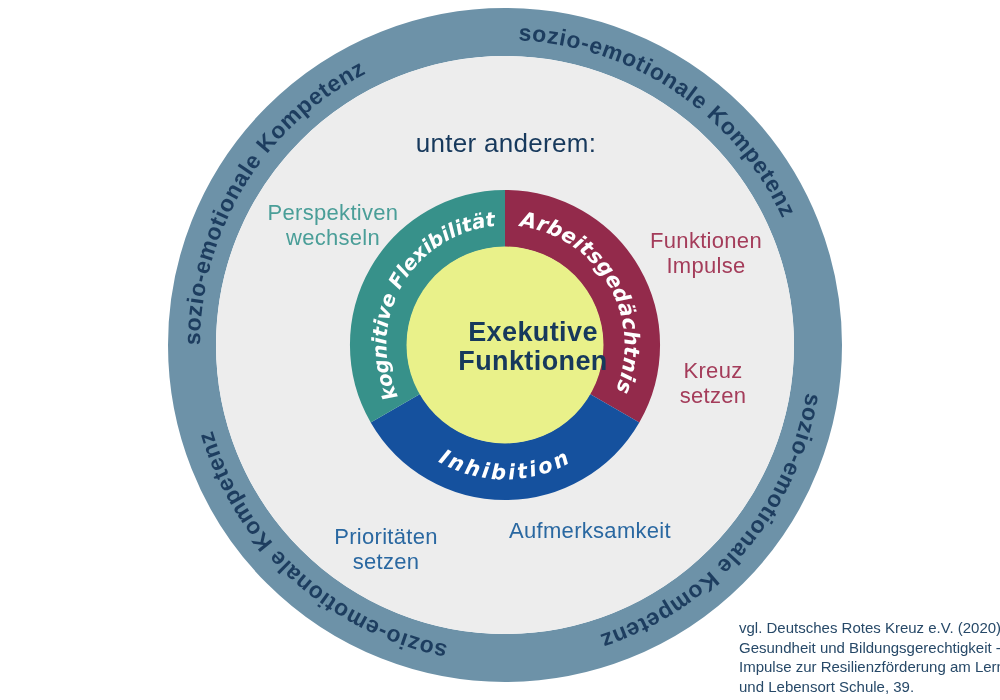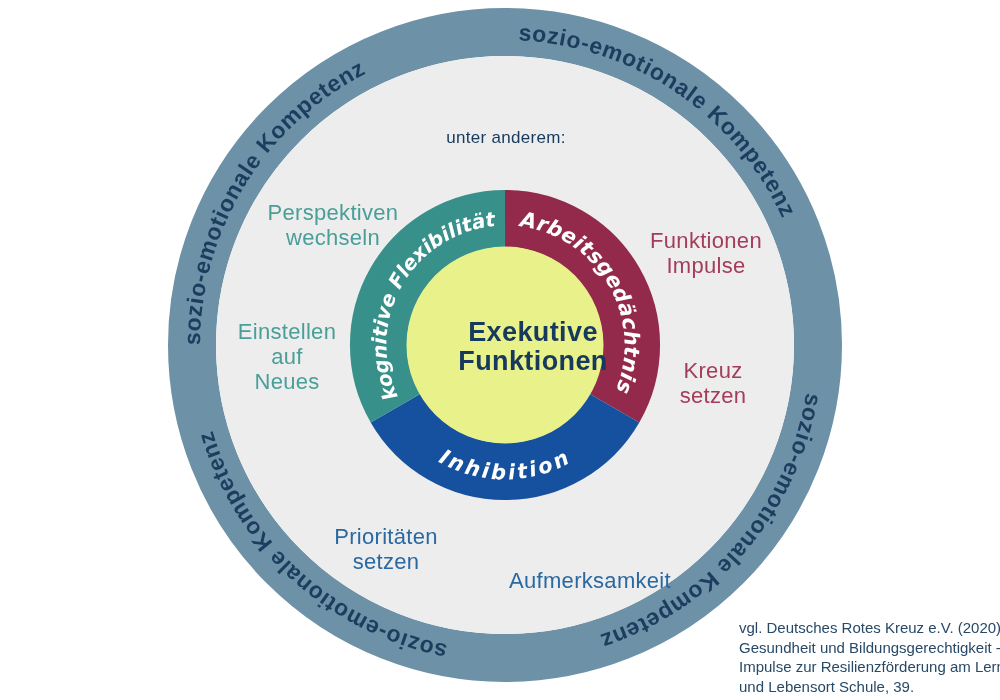--- a/index.html
+++ b/index.html
@@ -23,21 +23,21 @@
   .arc-label.arbeit{font-size:21px;letter-spacing:1px;}
   .arc-label.inhib{font-size:21px;letter-spacing:2px;}
   .side-label{
     position:absolute;text-align:center;white-space:nowrap;
     font-size:22px;line-height:25px;letter-spacing:0.3px;
     transform:translateX(-50%);
   }
   .side-label span{display:block;}
   .note{
     position:absolute;transform:translateX(-50%);white-space:nowrap;
-    font-size:17px;letter-spacing:0.3px;
+    font-size:26px;letter-spacing:0.3px;
   }
   .center-label{
     position:absolute;transform:translateX(-50%);text-align:center;
     font-size:27px;font-weight:bold;line-height:29px;letter-spacing:0.4px;
     white-space:nowrap;
     margin-left:28px;
   }
   .center-label span{display:block;}
   .citation{
     position:absolute;left:739px;top:618px;
@@ -99,42 +99,37 @@
   <div class="center-label" style="left: 505px; top: 318px; color: rgb(23, 57, 92);">
     <span>Exekutive</span>
     <span>Funktionen</span>
   </div>
 
   <div class="side-label" style="left: 333px; top: 200px; color: rgb(74, 158, 152);">
     <span>Perspektiven</span>
     <span>wechseln</span>
   </div>
 
-  <div class="side-label" style="left: 287px; top: 319px; color: rgb(74, 158, 152);">
-    <span>Einstellen</span>
-    <span>auf</span>
-    <span>Neues</span>
-  </div>
 
   <div class="side-label" style="left: 706px; top: 228px; color: rgb(164, 60, 90);">
     <span>Funktionen</span>
     <span>Impulse</span>
   </div>
 
   <div class="side-label" style="left: 713px; top: 358px; color: rgb(164, 60, 90);">
     <span>Kreuz</span>
     <span>setzen</span>
   </div>
 
   <div class="side-label" style="left: 386px; top: 504px; color: rgb(42, 104, 161); margin-top: 20px;">
     <span>Prioritäten</span>
     <span>setzen</span>
   </div>
 
-  <div class="side-label" style="left: 590px; top: 568px; color: rgb(42, 104, 161);">
+  <div class="side-label" style="left: 590px; top: 518px; color: rgb(42, 104, 161);">
     <span>Aufmerksamkeit</span>
   </div>
 
   <div class="citation" style="color: rgb(39, 73, 104);">
     <span>vgl. Deutsches Rotes Kreuz e.V. (2020):</span>
     <span>Gesundheit und Bildungsgerechtigkeit -</span>
     <span>Impulse zur Resilienzförderung am Lern-</span>
     <span>und Lebensort Schule, 39.</span>
   </div>
 

